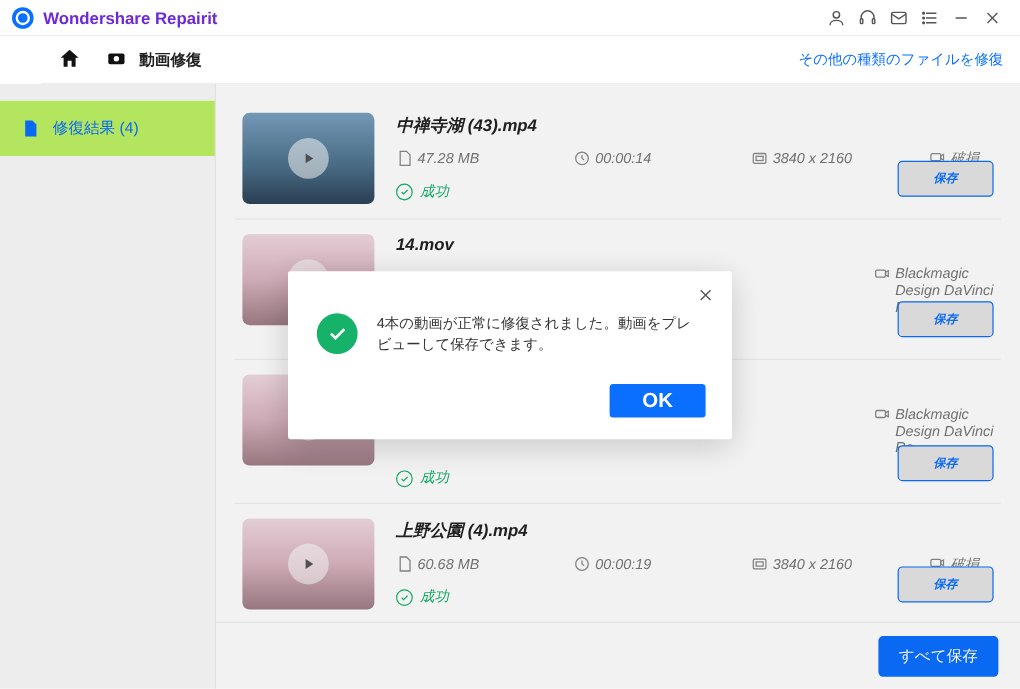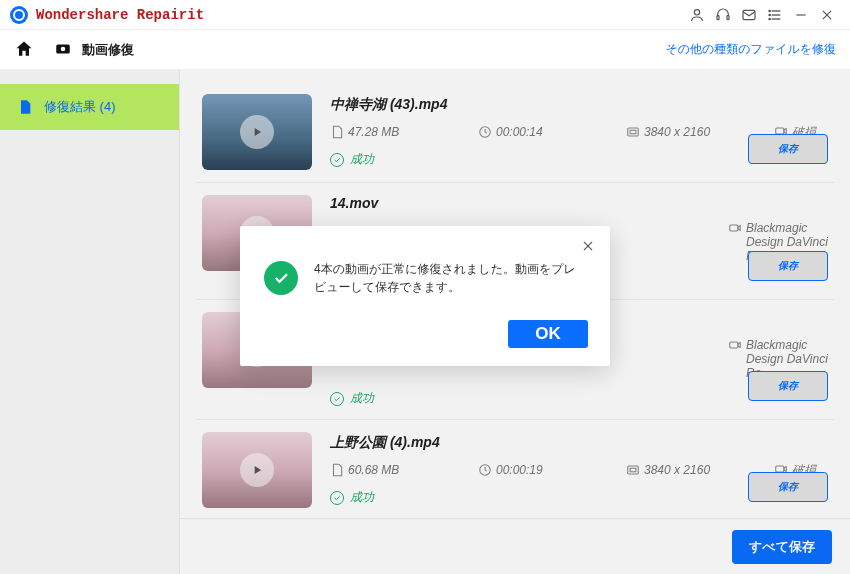--- a/index.html
+++ b/index.html
@@ -1,23 +1,23 @@
 <!DOCTYPE html>
 <html><head>
 <meta charset="utf-8">
 <style>
 * { box-sizing: border-box; margin: 0; padding: 0; }
 body { font-family: "Segoe UI", Arial, sans-serif; font-size: 13px; color: #333; background: #fff; width: 850px; height: 574px; overflow: hidden; position: relative; }
 .titlebar { height: 30px; display: flex; align-items: center; padding: 0 10px; border-bottom: 1px solid #eee; }
 .titlebar .logo { width: 18px; height: 18px; border-radius: 50%; background: #0a6fff; display: flex; align-items: center; justify-content: center; margin-right: 8px; position: relative; }
 .titlebar .logo::after { content:""; width:8px; height:8px; border:2px solid #fff; border-radius:50%; }
-.titlebar .app-title { font-weight: 600; font-size: 14px; color: #b91c1c; font-family: Liberation Mono, monospace; }
+.titlebar .app-title { font-weight: 600; font-size: 14px; color: #6d28d9; }
 .titlebar .spacer { flex: 1; }
 .titlebar .tb-icon { width: 26px; height: 26px; display: flex; align-items: center; justify-content: center; color: #555; cursor: pointer; }
-.toolbar { height: 40px; display: flex; align-items: center; padding: 0 14px; border-bottom: 1px solid #eee; }
+.toolbar { height: 40px; display: flex; align-items: center; padding: 0 14px; border-bottom: 1px solid #eee; margin-left: 34px; }
 .toolbar .home-icon { width: 22px; height: 22px; margin-right: 18px; color: #111; }
 .toolbar .camera-icon { width: 20px; height: 20px; margin-right: 8px; color: #111; }
 .toolbar .tool-label { font-weight: 600; font-size: 13px; color: #222; }
 .toolbar .spacer { flex: 1; }
 .toolbar .link { color: #0a6fff; font-weight: 400; font-size: 12px; cursor: pointer; }
 .body-area { position: absolute; top: 70px; bottom: 0; left: 0; right: 0; display: flex; }
 .sidebar { width: 180px; background: #fafafa; border-right: 1px solid #eee; padding-top: 14px; }
 .side-item { height: 46px; display: flex; align-items: center; padding: 0 16px; font-size: 13px; color: #444; cursor: pointer; }
 .side-item .si-icon { width: 18px; height: 18px; margin-right: 10px; display: flex; align-items: center; justify-content: center; color: #666; }
 .side-item.active { background: #bef264; color: #0a6fff; }
@@ -30,21 +30,21 @@
 .thumb .play svg { fill: #555; }
 .info { flex: 1; padding-left: 18px; display: flex; flex-direction: column; justify-content: center; gap: 10px; }
 .fname { font-weight: 700; font-size: 14px; color: #222; }
 .meta-row { display: flex; gap: 38px; align-items: center; color: #777; font-size: 12px; }
 .meta-item { display: flex; align-items: flex-start; gap: 2px; min-width: 110px; }
 .meta-item .mi-icon { width: 16px; height: 16px; color: #888; flex-shrink: 0; }
 .status-row { display: flex; align-items: center; gap: 6px; font-size: 12px; color: #17b26a; }
 .status-row .check { width: 14px; height: 14px; border-radius: 50%; border: 1.5px solid #17b26a; display: flex; align-items: center; justify-content: center; }
 .save-btn { position: absolute; right: 6px; bottom: 18px; width: 80px; height: 30px; border: 1px solid #0a6fff; color: #0a6fff; background: #e5e5e5; border-radius: 4px; font-size: 10px; font-weight: 600; cursor: pointer; display: flex; align-items: center; justify-content: center; }
 .footer { position: absolute; bottom: 0; left: 180px; right: 0; height: 56px; background: #fff; border-top: 1px solid #eee; display: flex; align-items: center; justify-content: flex-end; padding: 0 18px; }
-.save-all-btn { background: #0a6fff; color: #fff; border: none; width: 100px; height: 34px; border-radius: 4px; font-size: 13px; font-weight: 700; cursor: pointer; }
+.save-all-btn { background: #0a6fff; color: #fff; border: none; width: 100px; height: 34px; border-radius: 4px; font-size: 13px; font-weight: 400; cursor: pointer; }
 .modal-overlay { position: absolute; top:70px; left:0; right:0; bottom:0; background: rgba(0,0,0,0.05); display:flex; align-items:flex-start; justify-content:center; }
 .modal { margin-top: 156px; width: 370px; background: #fff; border-radius: 2px; box-shadow: 0 6px 28px rgba(0,0,0,0.18); padding: 20px 22px 18px 22px; position: relative; }
 .modal .close { position: absolute; top: 10px; right: 12px; width: 20px; height: 20px; color: #555; cursor: pointer; display:flex; align-items:center; justify-content:center; }
 .modal .content { display: flex; align-items: center; gap: 16px; padding: 14px 6px 24px 2px; }
 .modal .big-check { width: 34px; height: 34px; border-radius: 50%; background: #17b26a; display: flex; align-items: center; justify-content: center; flex-shrink: 0; }
 .modal .msg { font-size: 12px; color: #333; line-height: 1.5; }
 .modal .actions { display: flex; justify-content: flex-end; }
 .modal .ok-btn { background: #0a6fff; color: #fff; border: none; width: 80px; height: 28px; border-radius: 3px; font-size: 17px; font-weight: 600; cursor: pointer; }
 svg { display: block; }
 </style>

